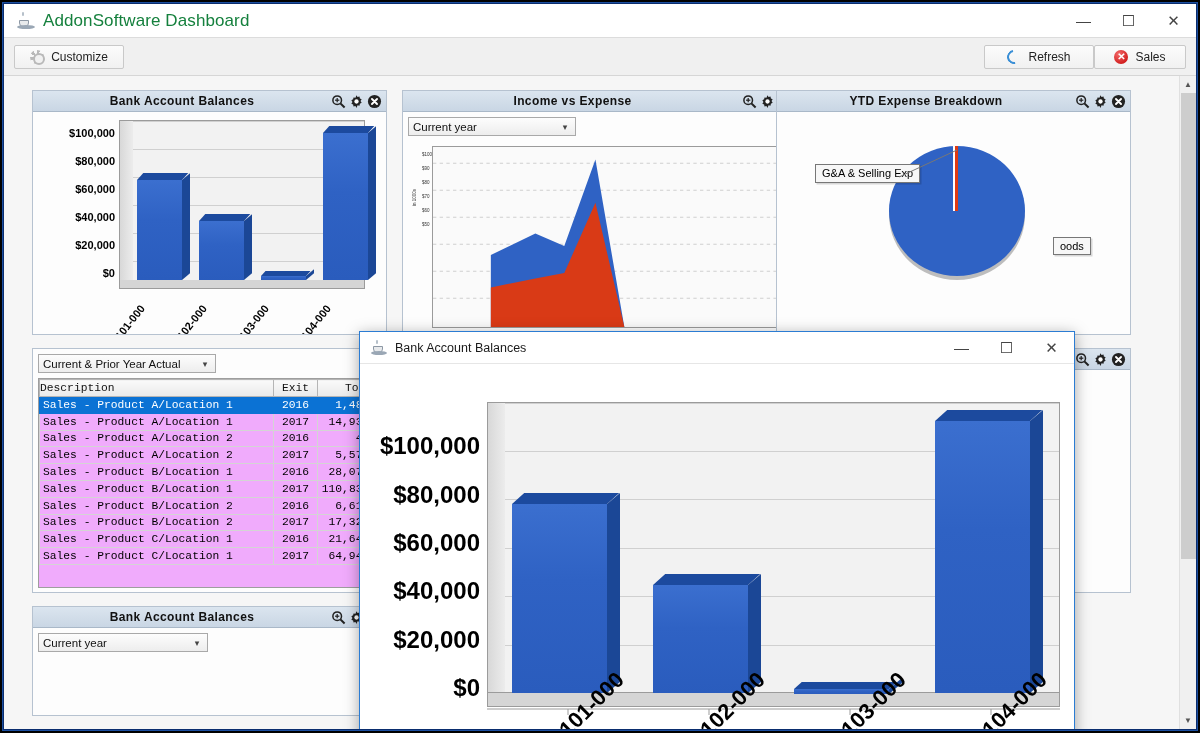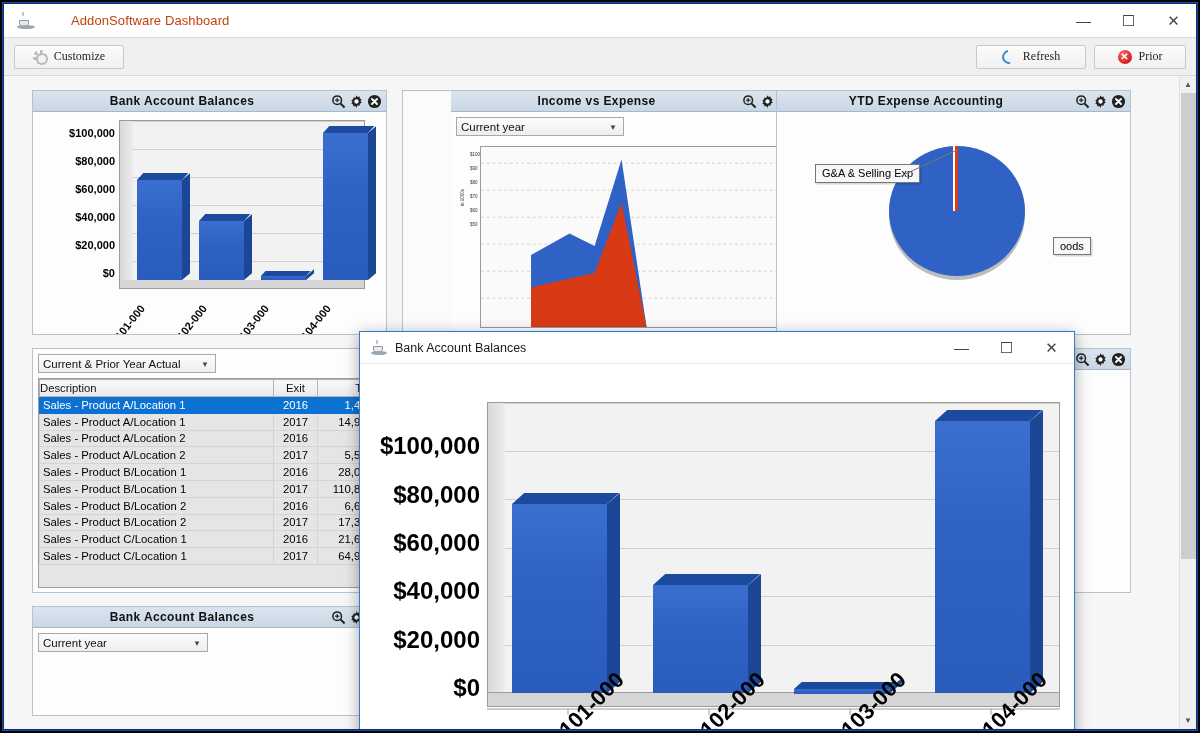--- a/index.html
+++ b/index.html
@@ -12,38 +12,38 @@
     background:#f0f0f0;
     border:1px solid #0a2d6e;
     box-shadow:0 0 0 1px #1c4fa1;
     display:flex; flex-direction:column;
   }
   #titlebar{
     height:34px; background:#ffffff; display:flex; align-items:center;
     border-bottom:1px solid #dcdcdc; flex:0 0 34px;
   }
   #titlebar .tb-icon{ width:18px;height:18px;margin-left:13px;margin-right:8px;position:relative; }
-  #titlebar .tb-title{ font-size:13px; color:#c2410c; letter-spacing:.1px;margin-left:28px; }
+  #titlebar .tb-title{ font-size:17px; color:#15803d; letter-spacing:.1px; }
   #titlebar .tb-spacer{flex:1;}
   .win-btn{
     width:45px;height:33px;display:flex;align-items:center;justify-content:center;
     font-size:15px;color:#444; line-height:1;
   }
 
   
   #toolbar{
     height:38px;flex:0 0 38px;background:#f0f0f0;display:flex;align-items:center;
-    padding:0 10px;border-bottom:1px solid #d6d6d6;font-family:Liberation Serif, serif;
+    padding:0 10px;border-bottom:1px solid #d6d6d6;
   }
   .tbtn{
     height:24px;min-width:110px;background:linear-gradient(#fcfcfc,#f1f1f1);
     border:1px solid #c9c9c9;border-radius:2px;display:flex;align-items:center;
     justify-content:center;gap:7px;font-size:12px;color:#222;padding:0 10px;cursor:pointer;
   }
-  .tb-right{ margin-left:auto; display:flex; gap:8px; }
+  .tb-right{ margin-left:auto; display:flex; }
 
   
   .gear{ width:14px;height:14px;position:relative;flex:0 0 14px; }
   .gear::before{
     content:"";position:absolute;inset:0;border-radius:50%;
     background:
       conic-gradient(#b9b9b9 0 8%, transparent 8% 17%, #b9b9b9 17% 25%, transparent 25% 33%,
                      #b9b9b9 33% 41%, transparent 41% 50%, #b9b9b9 50% 58%, transparent 58% 66%,
                      #b9b9b9 66% 75%, transparent 75% 83%, #b9b9b9 83% 91%, transparent 91% 100%);
   }
@@ -182,21 +182,21 @@
       <span class="gear"></span>
       <span>Customize</span>
     </div>
     <div class="tb-right">
       <div class="tbtn">
         <span class="refresh"></span>
         <span>Refresh</span>
       </div>
       <div class="tbtn" style="min-width:92px">
         <span class="exitico">✕</span>
-        <span>Prior</span>
+        <span>Sales</span>
       </div>
     </div>
   </div>
 
 
   <div id="dash">
     <div id="dash-canvas">
 
       <div class="panel" style="left:28px;top:14px;width:355px;height:245px;">
         <div class="panel-head">
@@ -256,21 +256,21 @@
             <div class="ylab" style="left:0;top:15px;width:82px;font-size:11px;font-weight:bold;">$100,000</div>
 
             <div class="xlab" style="left:108px;top:186px;font-size:11px;font-weight:bold;transform:rotate(-52deg) translateX(-46px);">101-000</div>
             <div class="xlab" style="left:170px;top:186px;font-size:11px;font-weight:bold;transform:rotate(-52deg) translateX(-46px);">102-000</div>
             <div class="xlab" style="left:232px;top:186px;font-size:11px;font-weight:bold;transform:rotate(-52deg) translateX(-46px);">103-000</div>
             <div class="xlab" style="left:294px;top:186px;font-size:11px;font-weight:bold;transform:rotate(-52deg) translateX(-46px);">104-000</div>
           </div>
         </div>
       </div>
 
-      <div class="panel" style="left:398px;top:14px;width:396px;height:245px;padding-left:48px;">
+      <div class="panel" style="left:398px;top:14px;width:396px;height:245px;">
         <div class="panel-head">
           <span class="panel-title">Income vs Expense</span>
           <span class="panel-tools">
             <svg class="ptool" viewBox="0 0 16 16">
                 <circle cx="6.6" cy="6.6" r="4.6" fill="none" stroke="#222" stroke-width="1.6"></circle>
                 <line x1="10" y1="10" x2="14.5" y2="14.5" stroke="#222" stroke-width="2.2"></line>
                 <line x1="4.3" y1="6.6" x2="8.9" y2="6.6" stroke="#222" stroke-width="1.3"></line>
                 <line x1="6.6" y1="4.3" x2="6.6" y2="8.9" stroke="#222" stroke-width="1.3"></line>
               </svg>
             <svg class="ptool" viewBox="0 0 16 16">
@@ -311,21 +311,21 @@
                 <polygon points="52,200 52,120 92,96 118,110 146,14 172,200" fill="#2f62c4"></polygon>
                 <polygon points="52,200 52,156 92,146 118,140 146,62 172,200" fill="#d93a16"></polygon>
               </svg>
             </div>
           </div>
         </div>
       </div>
 
       <div class="panel" style="left:772px;top:14px;width:355px;height:245px;">
         <div class="panel-head">
-          <span class="panel-title">YTD Expense Accounting</span>
+          <span class="panel-title">YTD Expense Breakdown</span>
           <span class="panel-tools">
             <svg class="ptool" viewBox="0 0 16 16">
                 <circle cx="6.6" cy="6.6" r="4.6" fill="none" stroke="#222" stroke-width="1.6"></circle>
                 <line x1="10" y1="10" x2="14.5" y2="14.5" stroke="#222" stroke-width="2.2"></line>
                 <line x1="4.3" y1="6.6" x2="8.9" y2="6.6" stroke="#222" stroke-width="1.3"></line>
                 <line x1="6.6" y1="4.3" x2="6.6" y2="8.9" stroke="#222" stroke-width="1.3"></line>
               </svg>
             <svg class="ptool" viewBox="0 0 16 16">
                 <path fill="#222" d="M8 1.2l1.1 1.9 2.1-.5.4 2.1 1.9 1-1.2 1.8 1.2 1.8-1.9 1-.4 2.1-2.1-.5L8 14.8 6.9 12.9l-2.1.5-.4-2.1-1.9-1 1.2-1.8L2.5 6.7l1.9-1 .4-2.1 2.1.5z"></path>
                 <circle cx="8" cy="8" r="2.3" fill="#fdfdfd"></circle>
@@ -356,21 +356,21 @@
           </div>
         </div>
       </div>
 
       <div class="panel" style="left:28px;top:272px;width:355px;height:245px;">
         <div class="panel-body" style="padding:5px;">
           <div class="combo" style="width:178px;">
             <span class="cv">Current &amp; Prior Year Actual</span>
             <span class="carrow">▾</span>
           </div>
-          <div style="position:absolute;left:5px;top:29px;right:5px;bottom:4px;overflow:hidden;background:#e5e5e5;border:1px solid #9e9e9e;">
+          <div style="position:absolute;left:5px;top:29px;right:5px;bottom:4px;overflow:hidden;background:#f0abfc;border:1px solid #9e9e9e;font-family:Liberation Mono, monospace;">
             <table class="gl">
               <thead>
                   <tr>
                 <th class="c-desc">Description</th>
                 <th class="c-year">Exit</th>
                 <th class="c-total">Total</th>
               </tr>
                 </thead>
               <tbody id="gl-rows">
                   <tr class="sel">

